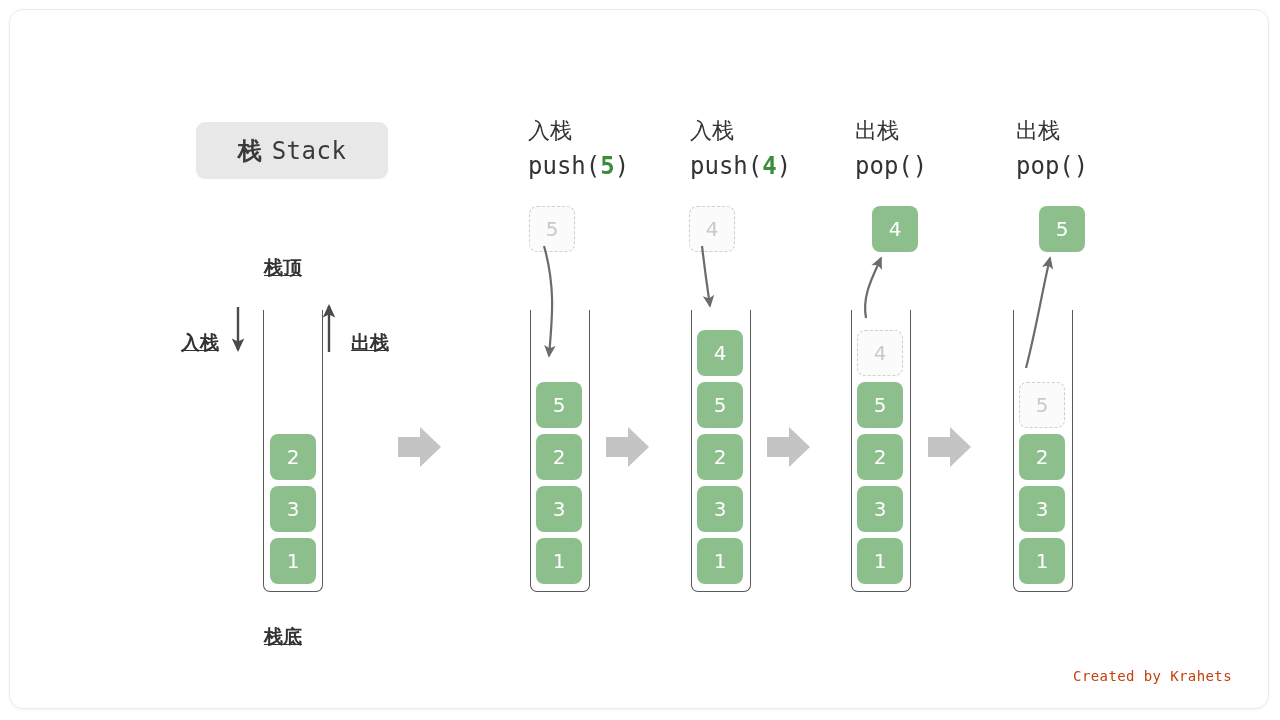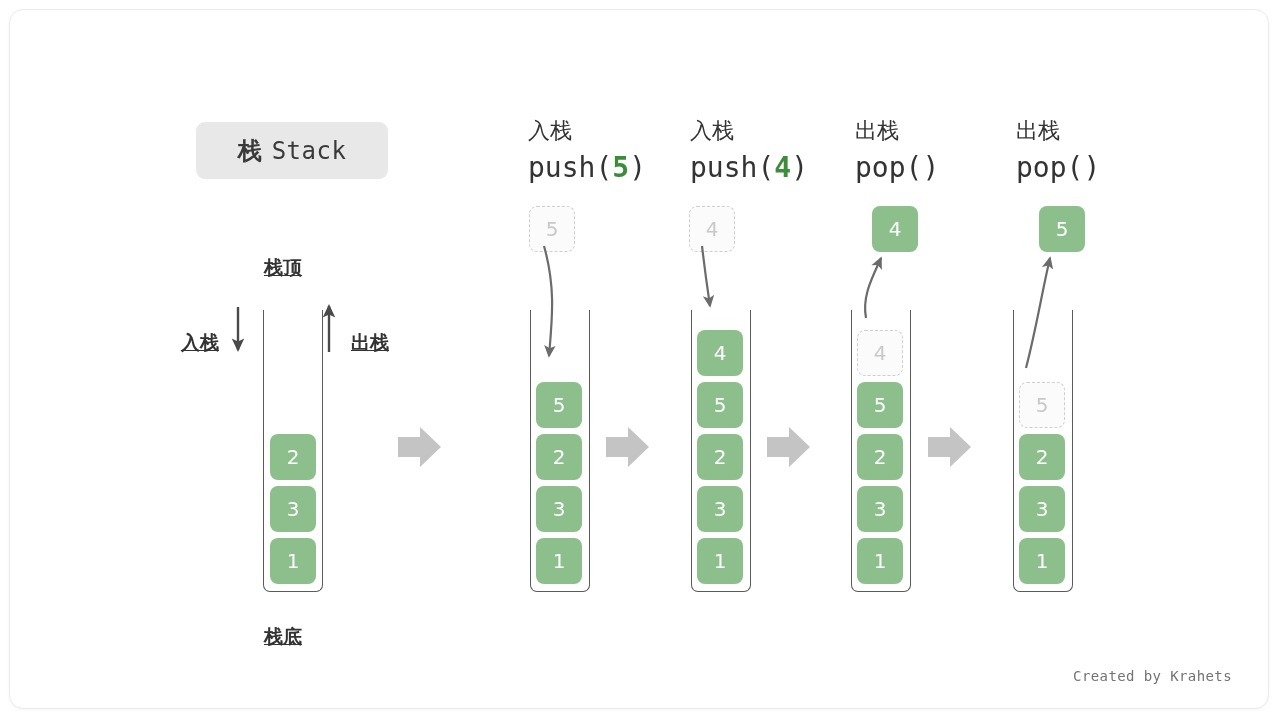--- a/index.html
+++ b/index.html
@@ -79,21 +79,21 @@
   }
   .col-head .line-cjk {
     font-family: "Liberation Sans", "DejaVu Sans", sans-serif;
     font-size: 22px;
     color: #333333;
     display: block;
     margin-bottom: 12px;
   }
   .col-head .line-code {
     font-family: "DejaVu Sans Mono", "Liberation Mono", monospace;
-    font-size: 28px;
+    font-size: 24px;
     color: #333333;
     display: block;
     letter-spacing: 0px;
   }
   .col-head .arg {
     color: #3c8c3c;
     font-weight: bold;
   }
 
   
@@ -139,21 +139,21 @@
     pointer-events: none;
   }
 
   
   .watermark {
     position: absolute;
     right: 36px;
     bottom: 24px;
     font-family: "DejaVu Sans Mono", "Liberation Mono", monospace;
     font-size: 14px;
-    color: #737373;
+    color: #c2410c;
     letter-spacing: 0.4px;
     white-space: nowrap;
   }
 </style>
 </head>
 <body>
 
 <div class="card">
 
   <div class="title-badge">

